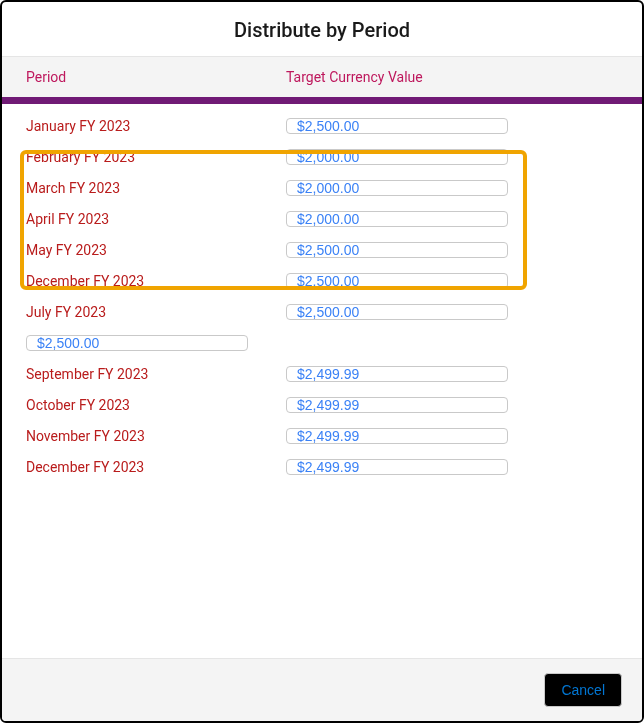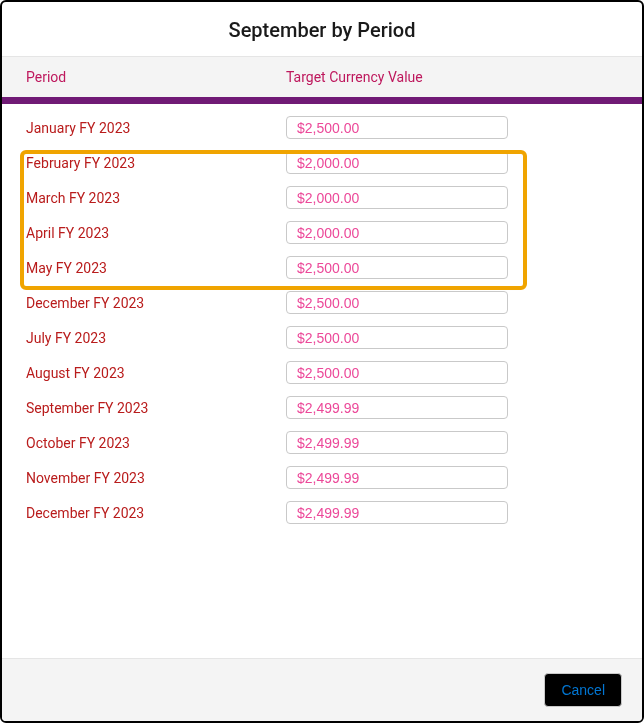--- a/index.html
+++ b/index.html
@@ -60,26 +60,26 @@
       width: 260px;
       font-size: 14px;
       color: #b91c1c;
     }
     .value-cell {
       flex: 1;
       max-width: 222px;
     }
     .value-input {
       width: 100%;
-      height: 23px;
+      height: 16px;
       border: 1px solid #c9c9c9;
       border-radius: 4px;
       padding: 0 10px;
       font-size: 14px;
-      color: #ec4899;
+      color: #3b82f6;
       background: #fff;
     }
     .highlight-box {
       position: absolute;
       border: 4px solid #f0a400;
       border-radius: 6px;
       pointer-events: none;
     }
     .footer {
       background: #f4f4f4;
@@ -106,21 +106,21 @@
       background: #0176d3;
       color: #fff;
       border: 1px solid #0176d3;
       font-weight: 500;
     }
   </style>
 </head>
 <body>
 
 <div class="dialog-header">
-  <h2 class="dialog-title">September by Period</h2>
+  <h2 class="dialog-title">Distribute by Period</h2>
 </div>
 
 <div class="content">
   <div class="table-header">
     <div class="col-period">Period</div>
     <div class="col-value">Target Currency Value</div>
   </div>
   <div class="rows" id="rows-container">
     <div class="highlight-box" id="highlight-box" style="left: 18px; top: 46px; width: 507px; height: 140px;"></div>
   <div class="row">
@@ -145,21 +145,20 @@
       </div>
       <div class="row">
         <div class="period-label">December FY 2023</div>
         <div class="value-cell"><input type="text" class="value-input" value="$2,500.00" style=""></div>
       </div>
       <div class="row">
         <div class="period-label">July FY 2023</div>
         <div class="value-cell"><input type="text" class="value-input" value="$2,500.00" style=""></div>
       </div>
       <div class="row">
-        <div class="period-label">August FY 2023</div>
         <div class="value-cell"><input type="text" class="value-input" value="$2,500.00" style=""></div>
       </div>
       <div class="row">
         <div class="period-label">September FY 2023</div>
         <div class="value-cell"><input type="text" class="value-input" value="$2,499.99" style=""></div>
       </div>
       <div class="row">
         <div class="period-label">October FY 2023</div>
         <div class="value-cell"><input type="text" class="value-input" value="$2,499.99" style=""></div>
       </div>

